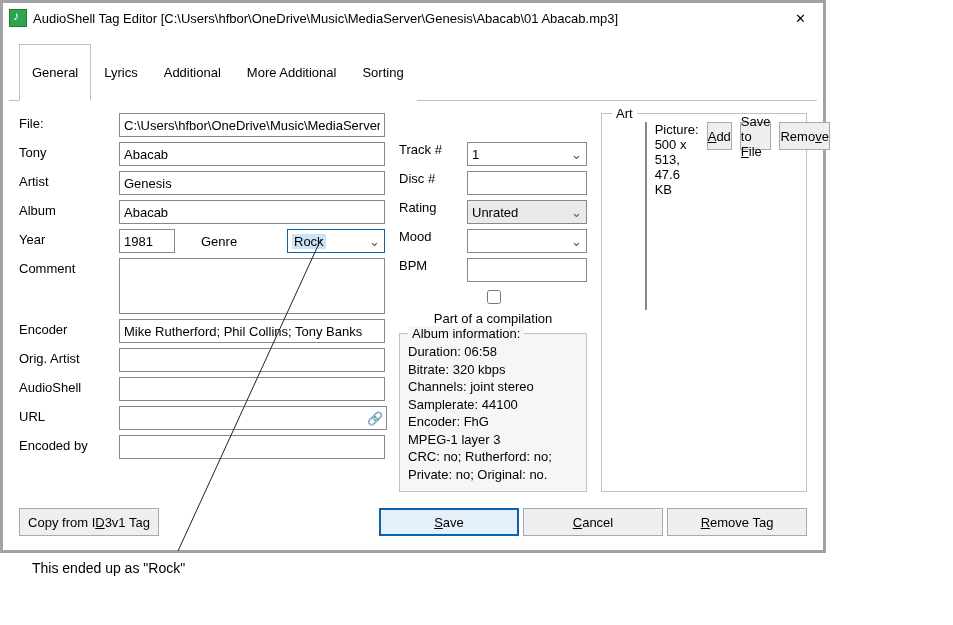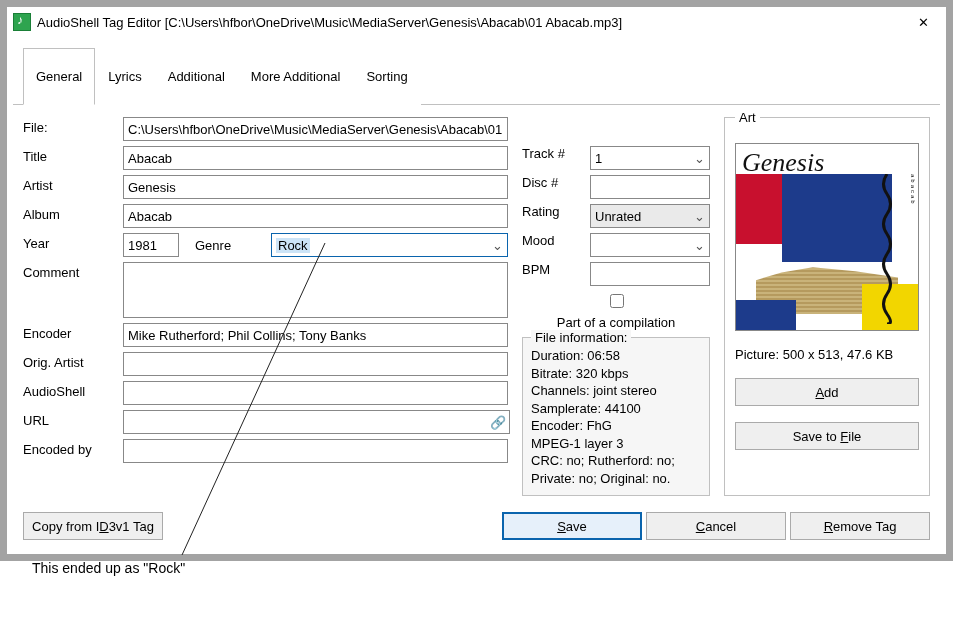--- a/index.html
+++ b/index.html
@@ -1,48 +1,48 @@
 <!DOCTYPE html>
 <html><head>
 <meta charset="utf-8">
 <style>
   * { box-sizing: border-box; font-family: "Segoe UI", Tahoma, sans-serif; font-size: 13px; }
   body { margin: 0; background: #fff; }
-  .window { width: 953px; border: 7px solid #a3a3a3; background: #fff; position: relative; }
+  .window { width: 826px; border: 3px solid #a3a3a3; background: #fff; position: relative; }
   .titlebar { height: 30px; display: flex; align-items: center; padding: 0 0 0 6px; }
   .app-icon { width: 18px; height: 18px; background: #2ea44f; border: 1px solid #1a7f37; position: relative; margin-right: 6px; }
   .app-icon::after { content: "♪"; color: #fff; font-size: 12px; position: absolute; top: -1px; left: 3px; }
   .title-text { flex: 1; }
   .close-btn { width: 45px; height: 30px; display:flex; align-items:center; justify-content:center; font-size: 16px; }
   .tabs { display: flex; padding: 6px 10px 0 10px; border-bottom: 1px solid #c0c0c0; gap: 0; margin: 4px 6px 0 6px; }
   .tab { padding: 20px 12px; border: 1px solid transparent; border-bottom: none; position: relative; top: 1px; background: #fff; cursor: default; }
   .tab.active { border-color: #c0c0c0; border-bottom: 1px solid #fff; }
   .panel { padding: 12px 16px 8px 16px; display: flex; gap: 14px; }
   .leftcol { flex: 1; display: grid; grid-template-columns: 90px 1fr; row-gap: 5px; column-gap: 10px; align-content: start; }
   .leftcol label { padding-top: 3px; }
   .txt { width: 100%; height: 24px; border: 1px solid #888; padding: 2px 4px; background: #fff; }
   .txtarea { width: 100%; height: 56px; border: 1px solid #888; padding: 2px 4px; resize: none; background: #fff; }
-  .row-ygenre { display: flex; gap: 16px; align-items: center; }
+  .row-ygenre { display: flex; gap: 26px; align-items: center; }
   .row-ygenre .year { width: 56px; }
   .row-ygenre .genre-lbl { width: 60px; }
   .genre { flex: 1; height: 24px; border: 1px solid #0a64ad; background: #fff; display: flex; align-items: center; padding: 0 4px; }
   .genre .sel { background: #cce4f7; padding: 0 2px; }
   .genre .caret { margin-left: auto; color: #555; }
   .midcol { width: 188px; display: grid; grid-template-columns: 62px 1fr; row-gap: 5px; column-gap: 6px; align-content: start; }
   .midcol .spacer { height: 24px; }
   .combo { width: 100%; height: 24px; border: 1px solid #888; background: #fff; display:flex; align-items:center; padding: 0 4px; }
   .combo .caret { margin-left: auto; color: #555; }
   .combo.shaded { background: #eaeaea; }
   .midfull { grid-column: 1 / span 2; }
   .checkbox-row { display: flex; align-items: center; gap: 4px; flex-direction: column; }
   .checkbox-row input { width: 14px; height: 14px; }
   .fileinfo { border: 1px solid #c0c0c0; background: #f6f6f6; padding: 4px 8px 8px 8px; margin-top: 2px; }
   .fileinfo .head { position: relative; top: -12px; background: #f6f6f6; padding: 0 4px; display: inline-block; }
   .fileinfo .body { margin-top: -10px; line-height: 1.35; }
-  .artcol { width: 206px; border: 1px solid #c0c0c0; padding: 8px 10px 10px 10px; display: flex; flex-direction: column; gap: 16px; }
+  .artcol { width: 206px; border: 1px solid #c0c0c0; padding: 8px 10px 10px 10px; display: flex; flex-direction: row; gap: 8px; }
   .artcol .head { position: relative; top: -16px; background: #fff; padding: 0 4px; width: fit-content; margin-bottom: -14px; }
   .art-img { width: 184px; height: 188px; border: 1px solid #888; margin: 0 auto; position: relative; overflow: hidden; background: #fff; }
   .btn { height: 28px; background: #efefef; border: 1px solid #aaa; display:flex; align-items:center; justify-content:center; cursor: default; }
   .btn.primary { border: 2px solid #0a64ad; background: #e6f0fa; }
   .accel { text-decoration: underline; }
   .bottombar { display: flex; padding: 8px 16px 14px 16px; gap: 4px; align-items: center; }
   .bottombar .spacer { flex: 1; }
   .bottombar .btn { width: 140px; }
   .copybtn { width: 156px; }
   .url-row { display:flex; align-items:center; width:100%; }
@@ -82,21 +82,21 @@
     <div class="tab">More Additional</div>
     <div class="tab">Sorting</div>
   </div>
 
   <div class="panel">
 
     <div class="leftcol">
       <label>File:</label>
       <input class="txt" readonly="" value="C:\Users\hfbor\OneDrive\Music\MediaServer\Genesis\Abacab\01 Abacab.mp3" style="">
 
-      <label>Title</label>
+      <label>Tony</label>
       <input class="txt" value="Abacab" style="">
 
       <label>Artist</label>
       <input class="txt" value="Genesis" style="">
 
       <label>Album</label>
       <input class="txt" value="Abacab" style="">
 
       <label>Year</label>
       <div class="row-ygenre">
@@ -156,21 +156,21 @@
 
       <label>BPM</label>
       <input class="txt" value="" style="">
 
       <div class="midfull checkbox-row">
         <input type="checkbox" style="">
         <span>Part of a compilation</span>
       </div>
 
       <div class="midfull fileinfo">
-        <span class="head">File information:</span>
+        <span class="head">Album information:</span>
         <div class="body">
           <div>Duration: 06:58</div>
           <div>Bitrate: 320 kbps</div>
           <div>Channels: joint stereo</div>
           <div>Samplerate: 44100</div>
           <div>Encoder: FhG</div>
           <div>MPEG-1 layer 3</div>
           <div>CRC: no; Rutherford: no;</div>
           <div>Private: no; Original: no.</div>
         </div>
@@ -192,20 +192,23 @@
           </svg>
         <div class="art-side">abacab</div>
       </div>
       <div>Picture: 500 x 513, 47.6 KB</div>
       <div class="btn">
           <span><span class="accel">A</span><span>dd</span></span>
         </div>
       <div class="btn">
           <span>Save to <span class="accel">F</span>ile</span>
         </div>
+      <div class="btn">
+          <span>Remo<span class="accel">v</span>e</span>
+        </div>
     </div>
 
   </div>
 
   <div class="bottombar">
     <div class="btn copybtn">
         <span>Copy from I<span class="accel">D</span>3v1 Tag</span>
       </div>
     <div class="spacer"></div>
     <div class="btn primary">

